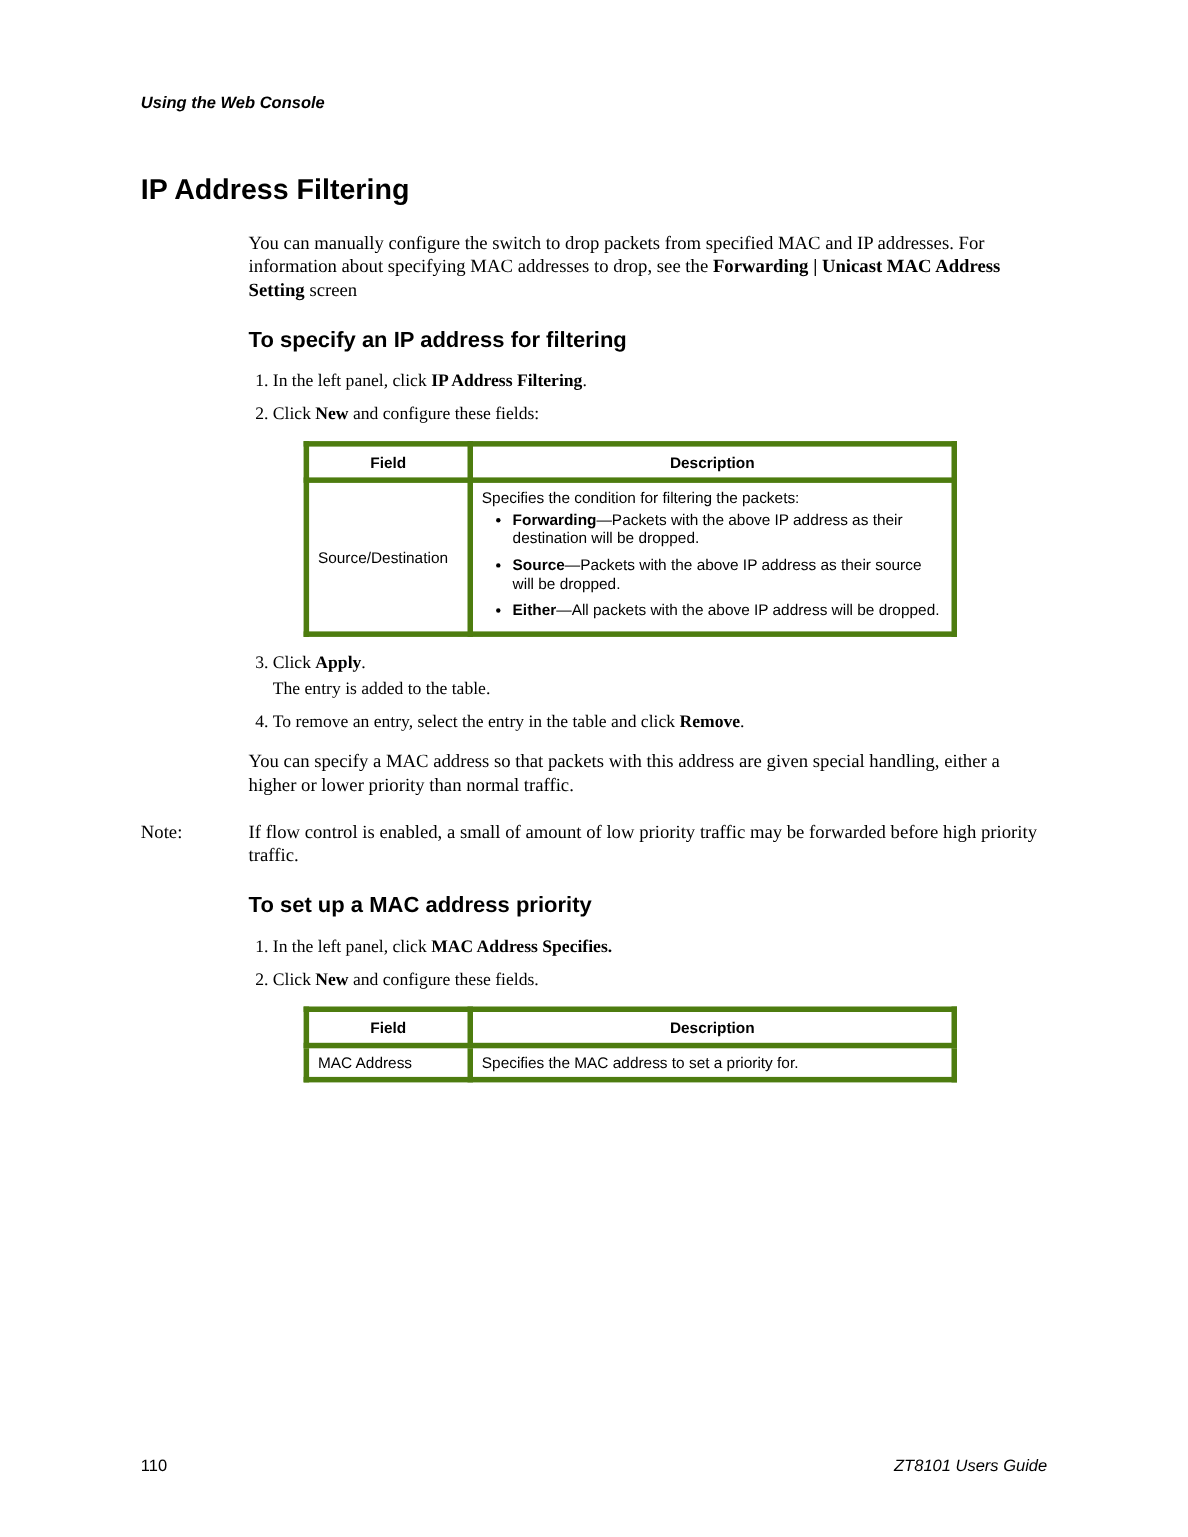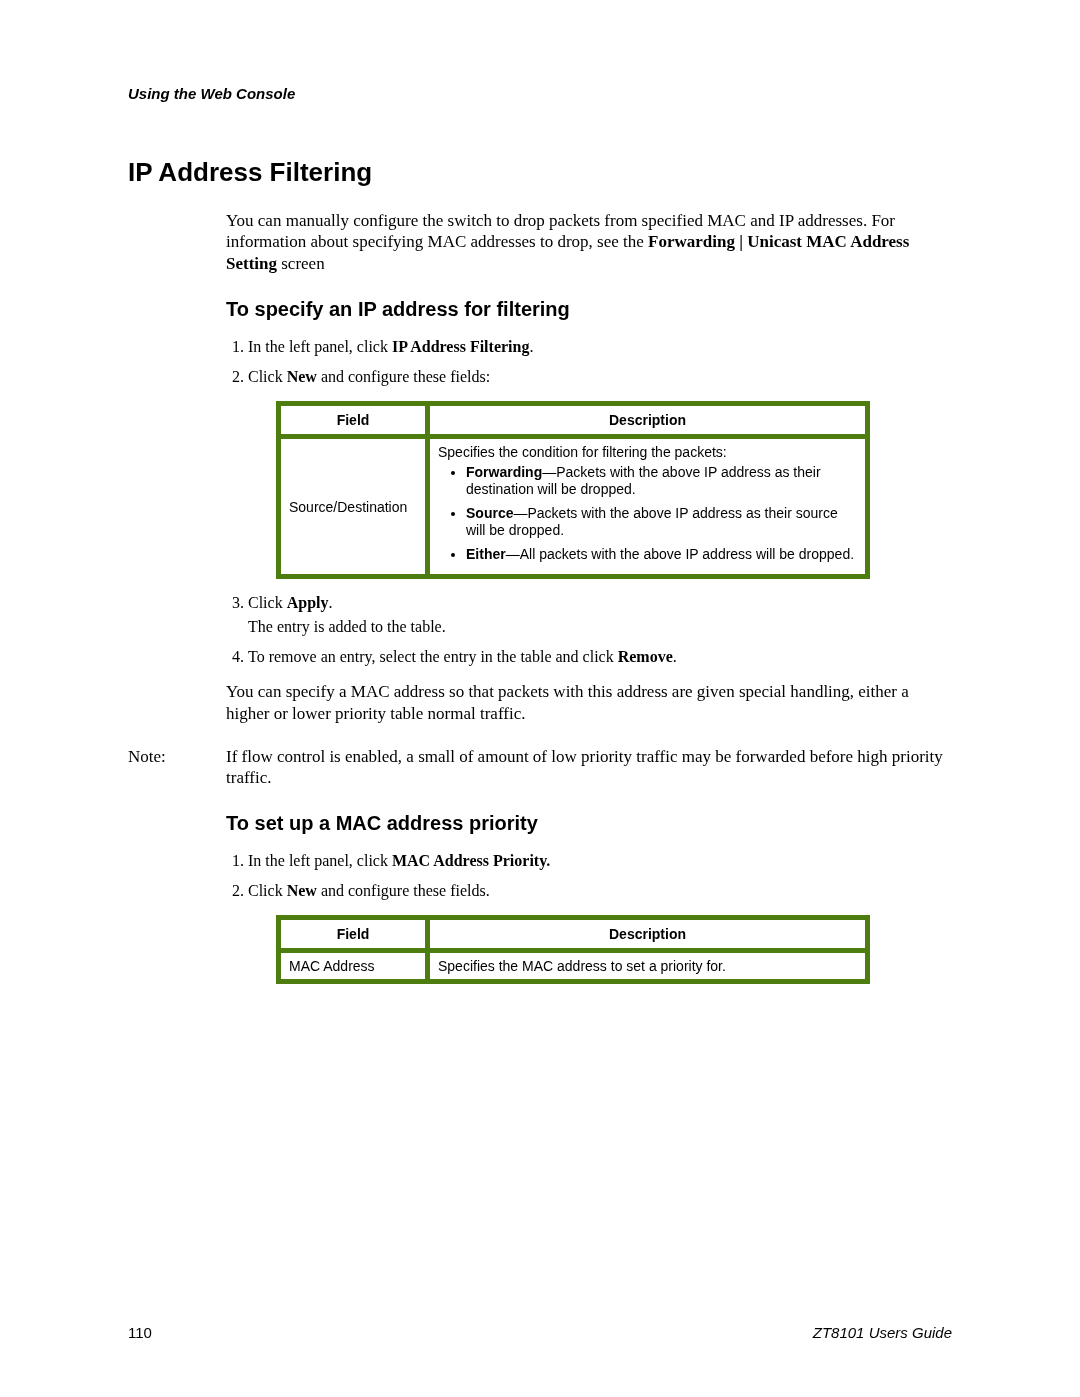--- a/index.html
+++ b/index.html
@@ -168,31 +168,31 @@
       <li>
         <span>Click <b class="serif">Apply</b>.</span>
         <span class="subline">The entry is added to the table.</span>
       </li>
       <li>To remove an entry, select the entry in the table and click <b class="serif">Remove</b>.</li>
     </ol>
   </div>
 
 
   <div class="indent">
-    <p class="body">You can specify a MAC address so that packets with this address are given special handling, either a higher or lower priority table normal traffic.</p>
+    <p class="body">You can specify a MAC address so that packets with this address are given special handling, either a higher or lower priority than normal traffic.</p>
 
     <div class="note-row">
       <div class="note-label">Note:</div>
       <div>If flow control is enabled, a small of amount of low priority traffic may be forwarded before high priority traffic.</div>
     </div>
 
     <h2>To set up a MAC address priority</h2>
 
     <ol>
-      <li>In the left panel, click <b class="serif">MAC Address Priority.</b></li>
+      <li>In the left panel, click <b class="serif">MAC Address Specifies.</b></li>
       <li>Click <b class="serif">New</b> and configure these fields.</li>
     </ol>
 
     <table class="fields">
       <thead>
         <tr>
           <th class="col-field">Field</th>
           <th>Description</th>
         </tr>
       </thead>

